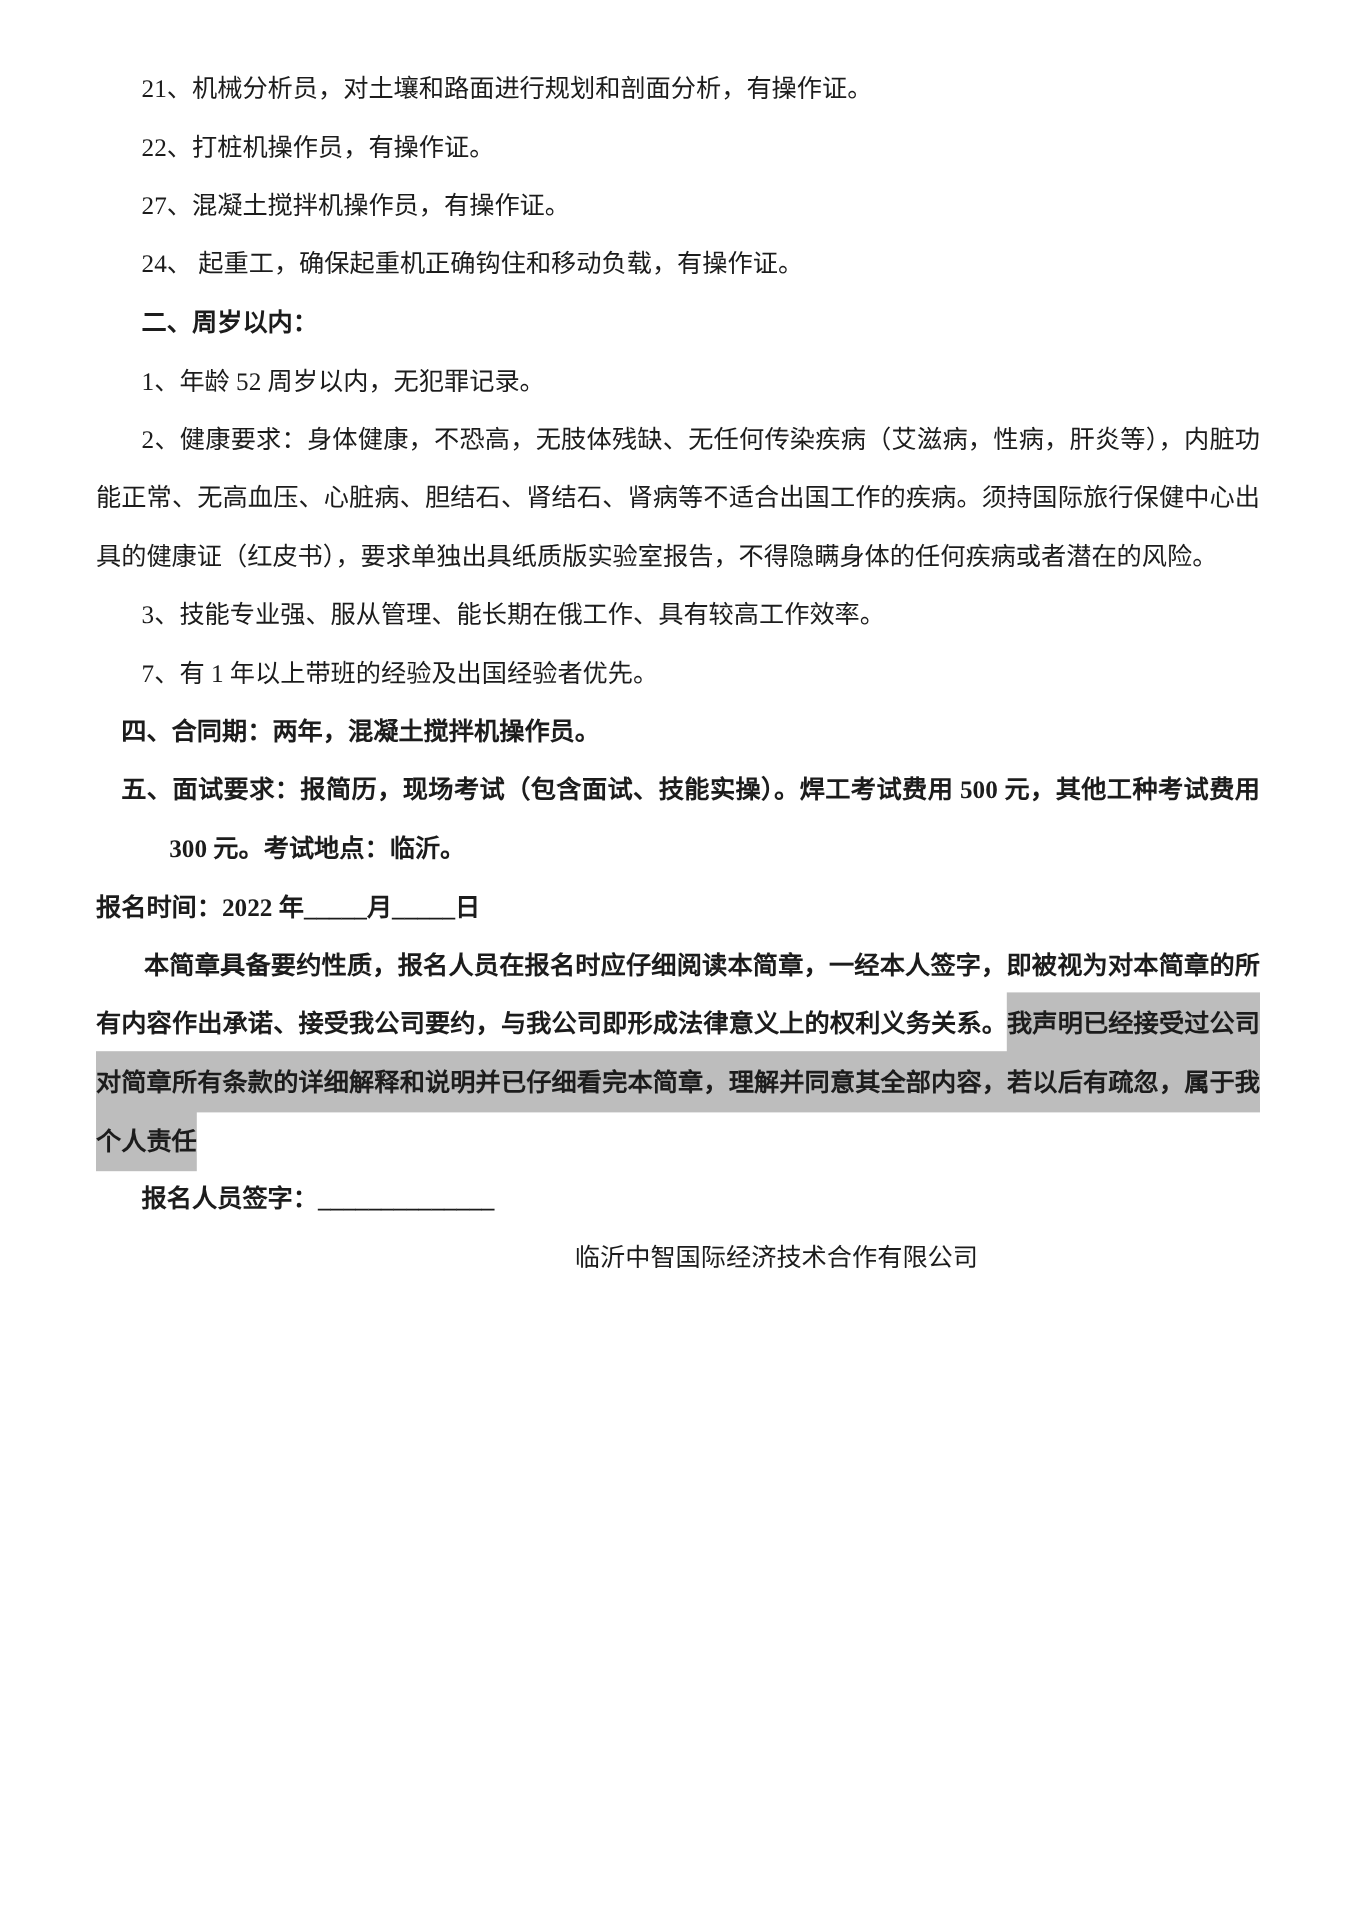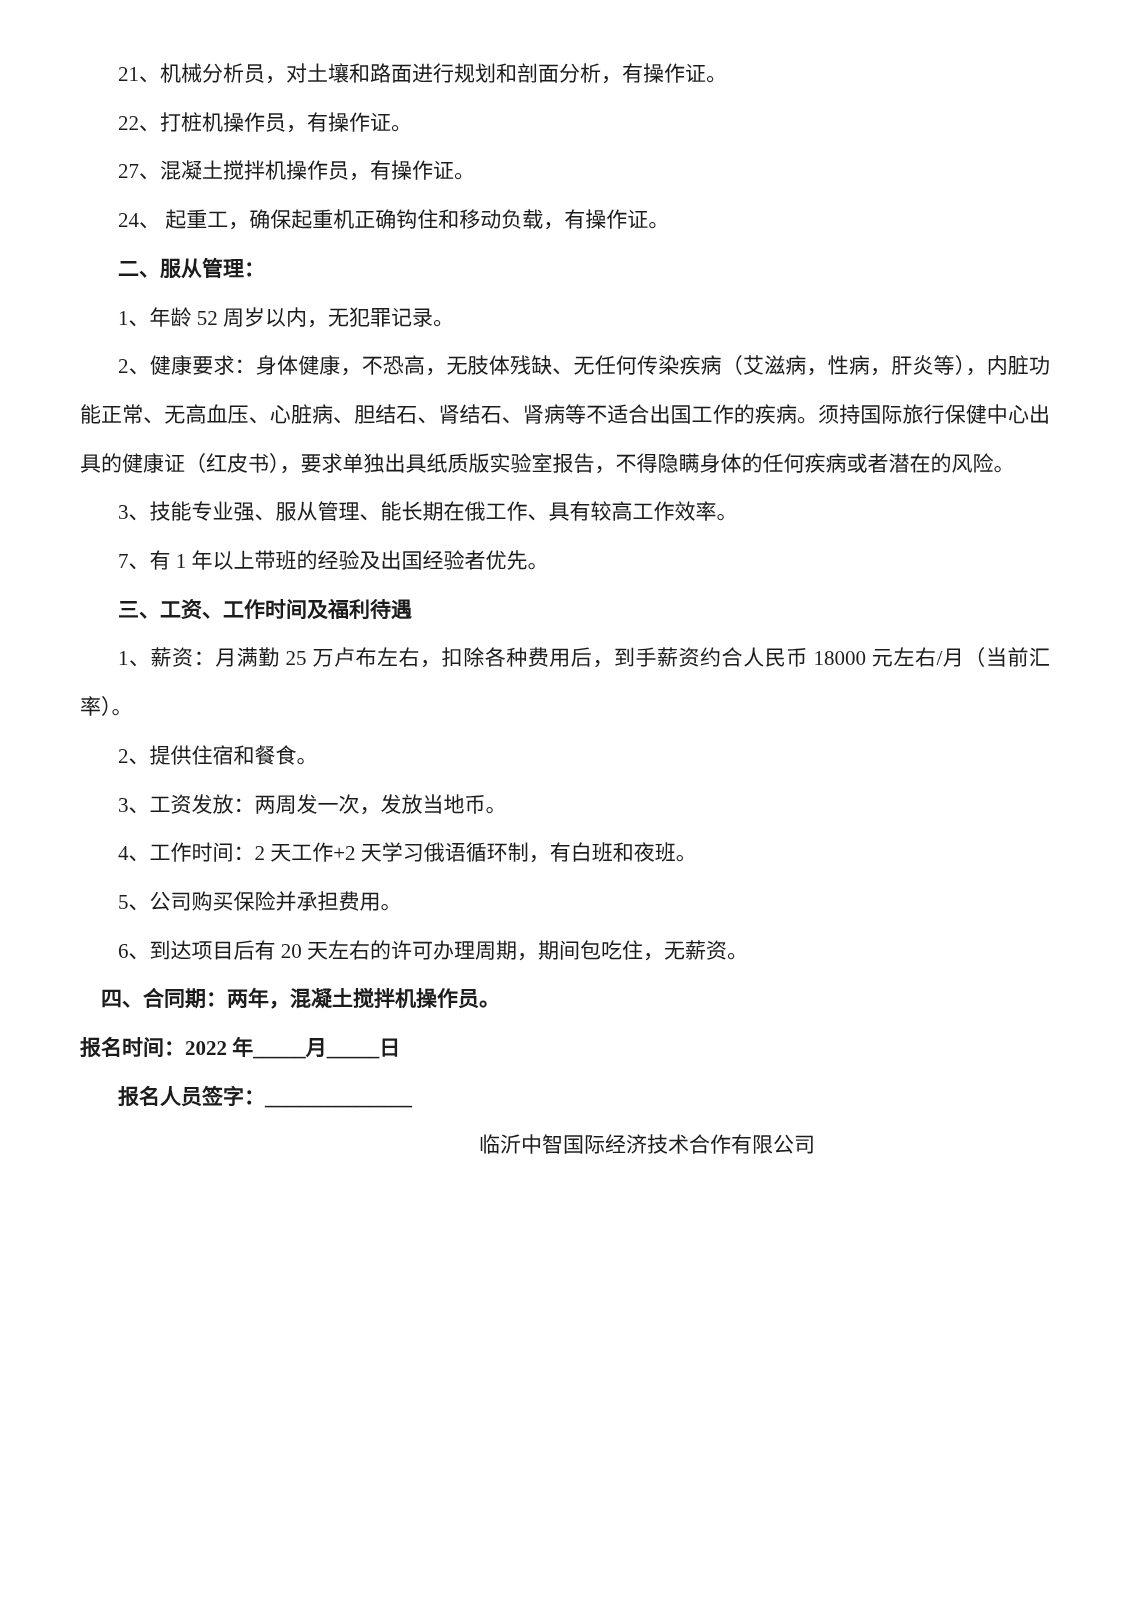--- a/index.html
+++ b/index.html
@@ -50,39 +50,32 @@
 <div class="page">
 
   <section>
     <p class="item">21、机械分析员，对土壤和路面进行规划和剖面分析，有操作证。</p>
     <p class="item">22、打桩机操作员，有操作证。</p>
     <p class="item">27、混凝土搅拌机操作员，有操作证。</p>
     <p class="item">24、 起重工，确保起重机正确钩住和移动负载，有操作证。</p>
   </section>
 
   <section>
-    <p class="head">二、服从管理：</p>
+    <p class="head">二、周岁以内：</p>
     <p class="item">1、年龄 52 周岁以内，无犯罪记录。</p>
     <p class="item">2、健康要求：身体健康，不恐高，无肢体残缺、无任何传染疾病（艾滋病，性病，肝炎等），内脏功能正常、无高血压、心脏病、胆结石、肾结石、肾病等不适合出国工作的疾病。须持国际旅行保健中心出具的健康证（红皮书），要求单独出具纸质版实验室报告，不得隐瞒身体的任何疾病或者潜在的风险。</p>
     <p class="item">3、技能专业强、服从管理、能长期在俄工作、具有较高工作效率。</p>
     <p class="item">7、有 1 年以上带班的经验及出国经验者优先。</p>
   </section>
 
-  <section>
-    <p class="head">三、工资、工作时间及福利待遇</p>
-    <p class="item">1、薪资：月满勤 25 万卢布左右，扣除各种费用后，到手薪资约合人民币 18000 元左右/月（当前汇率）。</p>
-    <p class="item">2、提供住宿和餐食。</p>
-    <p class="item">3、工资发放：两周发一次，发放当地币。</p>
-    <p class="item">4、工作时间：2 天工作+2 天学习俄语循环制，有白班和夜班。</p>
-    <p class="item">5、公司购买保险并承担费用。</p>
-    <p class="item">6、到达项目后有 20 天左右的许可办理周期，期间包吃住，无薪资。</p>
-  </section>
 
   <p class="secnum">四、合同期：两年，混凝土搅拌机操作员。</p>
+  <p class="hang">五、面试要求：报简历，现场考试（包含面试、技能实操）。焊工考试费用 500 元，其他工种考试费用 300 元。考试地点：临沂。</p>
 
   <p class="flush">报名时间：2022 年_____月_____日</p>
 
+  <p class="para"><span>本简章具备要约性质，报名人员在报名时应仔细阅读本简章，一经本人签字，即被视为对本简章的所有内容作出承诺、接受我公司要约，与我公司即形成法律意义上的权利义务关系。</span><mark class="hl" style="background: rgb(189, 189, 189);">我声明已经接受过公司对简章所有条款的详细解释和说明并已仔细看完本简章，理解并同意其全部内容，若以后有疏忽，属于我个人责任</mark></p>
 
   <p class="sign"><span>报名人员签字：</span><span class="blank">______________</span></p>
 
   <p class="company">临沂中智国际经济技术合作有限公司</p>
 
 </div>
 
 </body></html>

